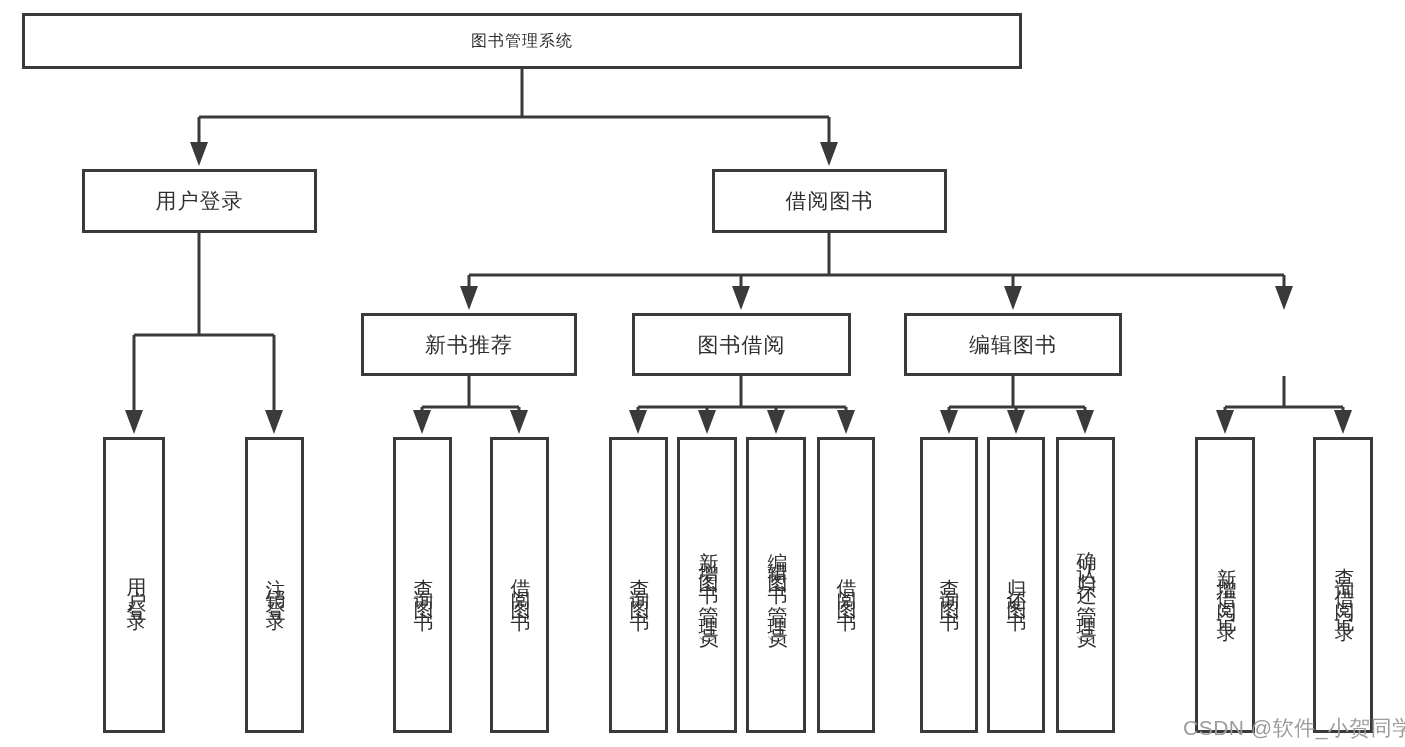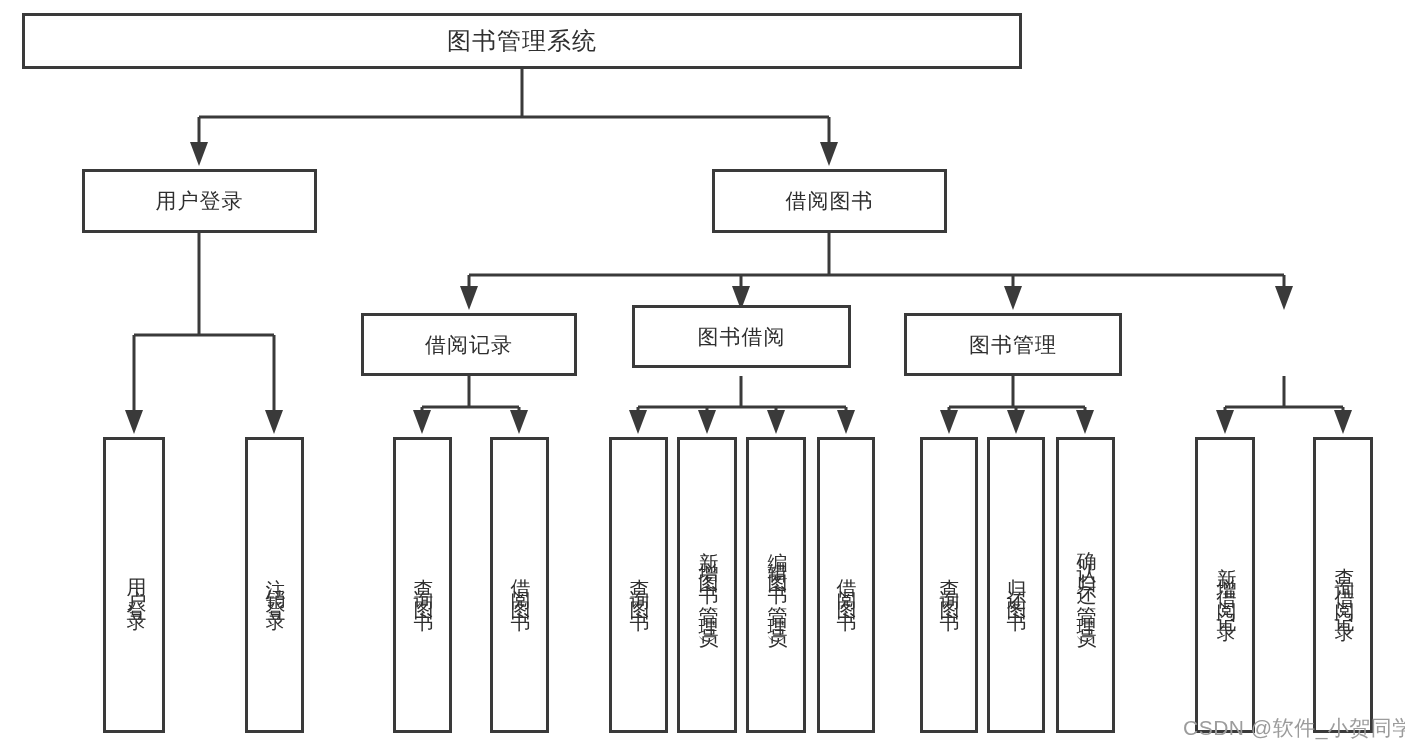--- a/index.html
+++ b/index.html
@@ -6,21 +6,21 @@
   .stage{
     position:relative;width:1405px;height:747px;background:#ffffff;overflow:hidden;
     font-family:"Liberation Sans",sans-serif;color:#2f2f2f;
   }
   .hbox{
     position:absolute;box-sizing:border-box;background:#ffffff;
     border:3px solid #3a3a3a;
     display:flex;align-items:center;justify-content:center;
     font-size:21px;letter-spacing:1px;white-space:nowrap;
   }
-  .hbox.root{font-size:24px;}
+  .hbox.root{font-size:16px;}
   .vbox{
     position:absolute;box-sizing:border-box;background:#ffffff;
     border:3px solid #3a3a3a;top:437px;height:296px;
     writing-mode:vertical-rl;text-orientation:mixed;
     font-size:20px;letter-spacing:0.55em;line-height:51px;
     text-align:center;overflow:hidden;
   }
   .connectors{position:absolute;left:0;top:0;width:1405px;height:747px;}
   .connectors path{stroke:#3a3a3a;stroke-width:3;fill:none;}
   .connectors polygon{fill:#3a3a3a;stroke:none;}
@@ -82,23 +82,23 @@
       <polygon points="1225,434 1216,410 1234,410"></polygon>
       <polygon points="1343,434 1334,410 1352,410"></polygon>
     </g>
   </svg>
 
   <div class="hbox root" style="left:22px;top:13px;width:1000px;height:56px">图书管理系统</div>
 
   <div class="hbox" style="left:82px;top:169px;width:235px;height:64px">用户登录</div>
   <div class="hbox" style="left:712px;top:169px;width:235px;height:64px">借阅图书</div>
 
-  <div class="hbox" style="left:361px;top:313px;width:216px;height:63px">借阅记录</div>
-  <div class="hbox" style="left:632px;top:305px;width:219px;height:63px">图书借阅</div>
-  <div class="hbox" style="left:904px;top:313px;width:218px;height:63px">图书管理</div>
+  <div class="hbox" style="left:361px;top:313px;width:216px;height:63px">新书推荐</div>
+  <div class="hbox" style="left:632px;top:313px;width:219px;height:63px">图书借阅</div>
+  <div class="hbox" style="left:904px;top:313px;width:218px;height:63px">编辑图书</div>
 
   <div class="vbox" style="left:103px;width:62px">用户登录</div>
   <div class="vbox" style="left:245px;width:59px">注销登录</div>
 
   <div class="vbox" style="left:393px;width:59px">查询图书</div>
   <div class="vbox" style="left:490px;width:59px">借阅图书</div>
 
   <div class="vbox" style="left:609px;width:59px">查询图书</div>
   <div class="vbox" style="left:677px;width:60px">新增图书（管理员）</div>
   <div class="vbox" style="left:746px;width:60px">编辑图书（管理员）</div>

